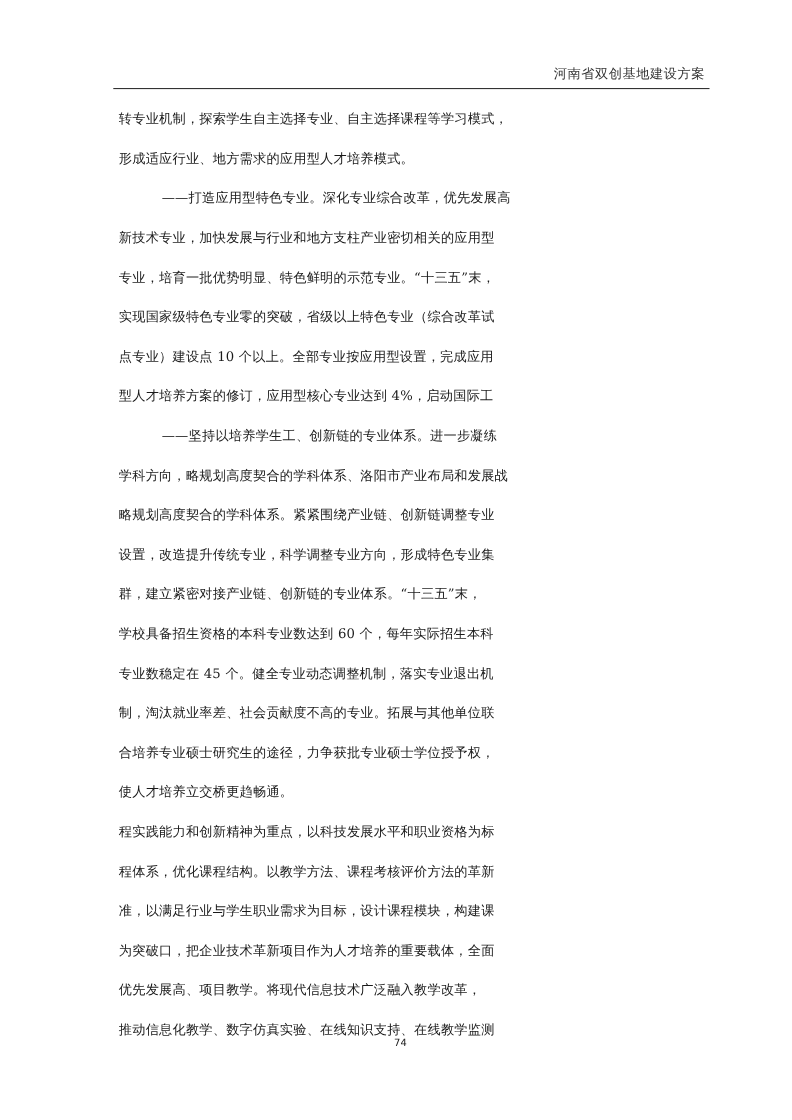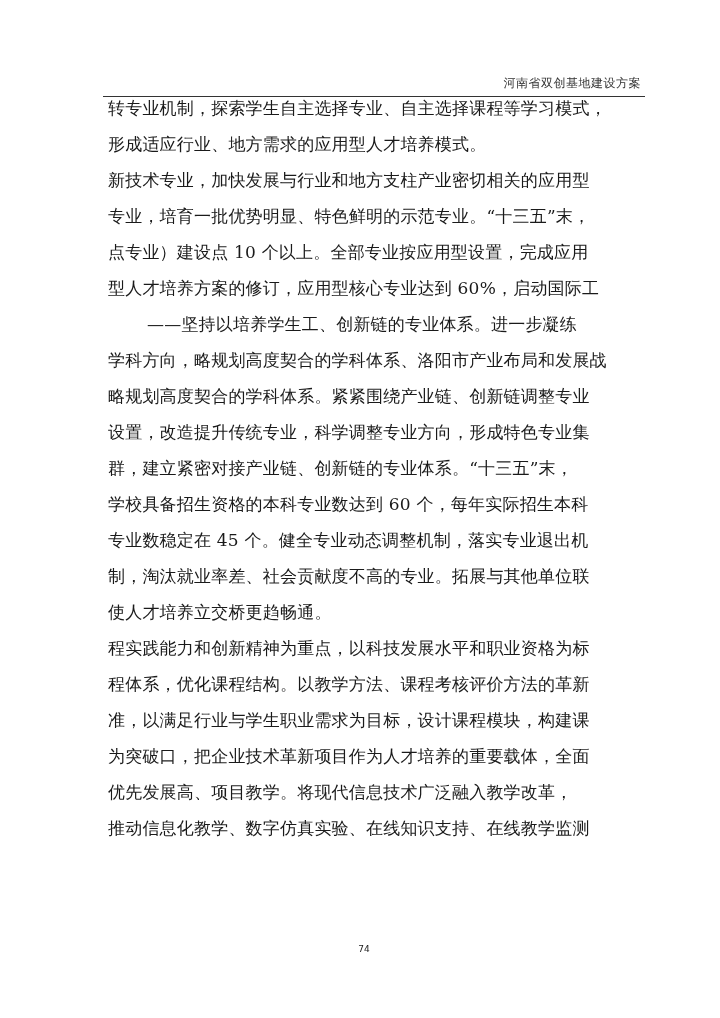--- a/index.html
+++ b/index.html
@@ -11,21 +11,21 @@
       width: 720px;
       height: 1018px;
       position: relative;
       overflow: hidden;
       font-family: "DejaVu Serif", "Liberation Serif", serif;
       color: #1a1a1a;
     }
     .header {
       position: absolute;
       left: 103px;
-      top: 74px;
+      top: 58px;
       width: 542px;
       height: 22px;
       border-bottom: 1.2px solid #333;
       text-align: right;
     }
     .header-title {
       position: absolute;
       right: 4px;
       bottom: 4px;
       font-size: 12px;
@@ -34,21 +34,21 @@
     }
     .body-text {
       position: absolute;
       left: 108px;
       top: 90px;
       width: 534px;
     }
     .line {
       height: 36px;
       line-height: 36px;
-      font-size: 17px;
+      font-size: 12px;
       white-space: nowrap;
       letter-spacing: 0.2px;
     }
     .line.indent {
       padding-left: 39px;
     }
     .page-number {
       position: absolute;
       left: 4px;
       width: 720px;
@@ -62,32 +62,35 @@
 </head>
 <body>
 
 <div class="header">
   <span class="header-title">河南省双创基地建设方案</span>
 </div>
 
 <div class="body-text">
   <div class="line">转专业机制，探索学生自主选择专业、自主选择课程等学习模式，</div>
   <div class="line">形成适应行业、地方需求的应用型人才培养模式。</div>
+  <div class="line indent">——打造应用型特色专业。深化专业综合改革，优先发展高</div>
   <div class="line">新技术专业，加快发展与行业和地方支柱产业密切相关的应用型</div>
   <div class="line">专业，培育一批优势明显、特色鲜明的示范专业。“十三五”末，</div>
+  <div class="line">实现国家级特色专业零的突破，省级以上特色专业（综合改革试</div>
   <div class="line">点专业）建设点 10 个以上。全部专业按应用型设置，完成应用</div>
-  <div class="line">型人才培养方案的修订，应用型核心专业达到 60%，启动国际工</div>
+  <div class="line">型人才培养方案的修订，应用型核心专业达到 4%，启动国际工</div>
   <div class="line indent">——坚持以培养学生工、创新链的专业体系。进一步凝练</div>
   <div class="line">学科方向，略规划高度契合的学科体系、洛阳市产业布局和发展战</div>
   <div class="line">略规划高度契合的学科体系。紧紧围绕产业链、创新链调整专业</div>
   <div class="line">设置，改造提升传统专业，科学调整专业方向，形成特色专业集</div>
   <div class="line">群，建立紧密对接产业链、创新链的专业体系。“十三五”末，</div>
   <div class="line">学校具备招生资格的本科专业数达到 60 个，每年实际招生本科</div>
   <div class="line">专业数稳定在 45 个。健全专业动态调整机制，落实专业退出机</div>
   <div class="line">制，淘汰就业率差、社会贡献度不高的专业。拓展与其他单位联</div>
+  <div class="line">合培养专业硕士研究生的途径，力争获批专业硕士学位授予权，</div>
   <div class="line">使人才培养立交桥更趋畅通。</div>
   <div class="line">程实践能力和创新精神为重点，以科技发展水平和职业资格为标</div>
   <div class="line">程体系，优化课程结构。以教学方法、课程考核评价方法的革新</div>
   <div class="line">准，以满足行业与学生职业需求为目标，设计课程模块，构建课</div>
   <div class="line">为突破口，把企业技术革新项目作为人才培养的重要载体，全面</div>
   <div class="line">优先发展高、项目教学。将现代信息技术广泛融入教学改革，</div>
   <div class="line">推动信息化教学、数字仿真实验、在线知识支持、在线教学监测</div>
 </div>
 
 <div class="page-number">74</div>

